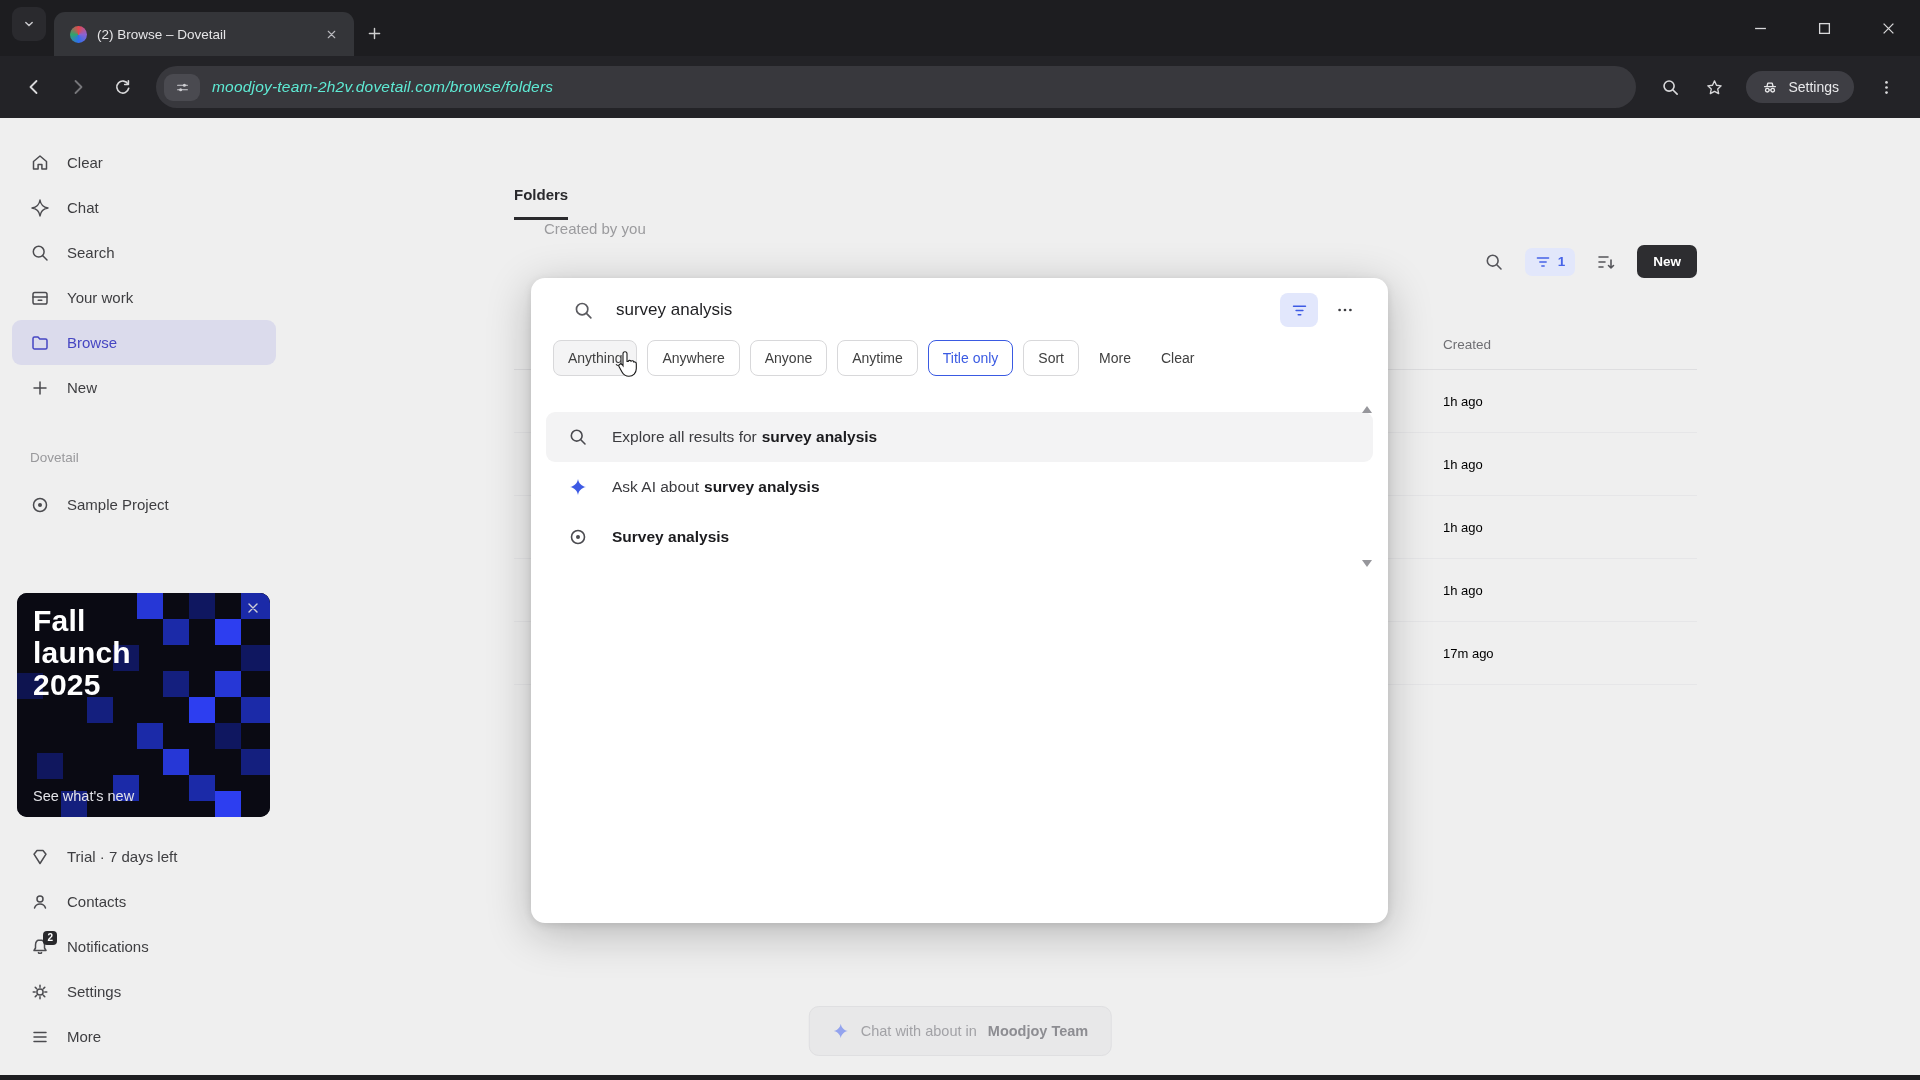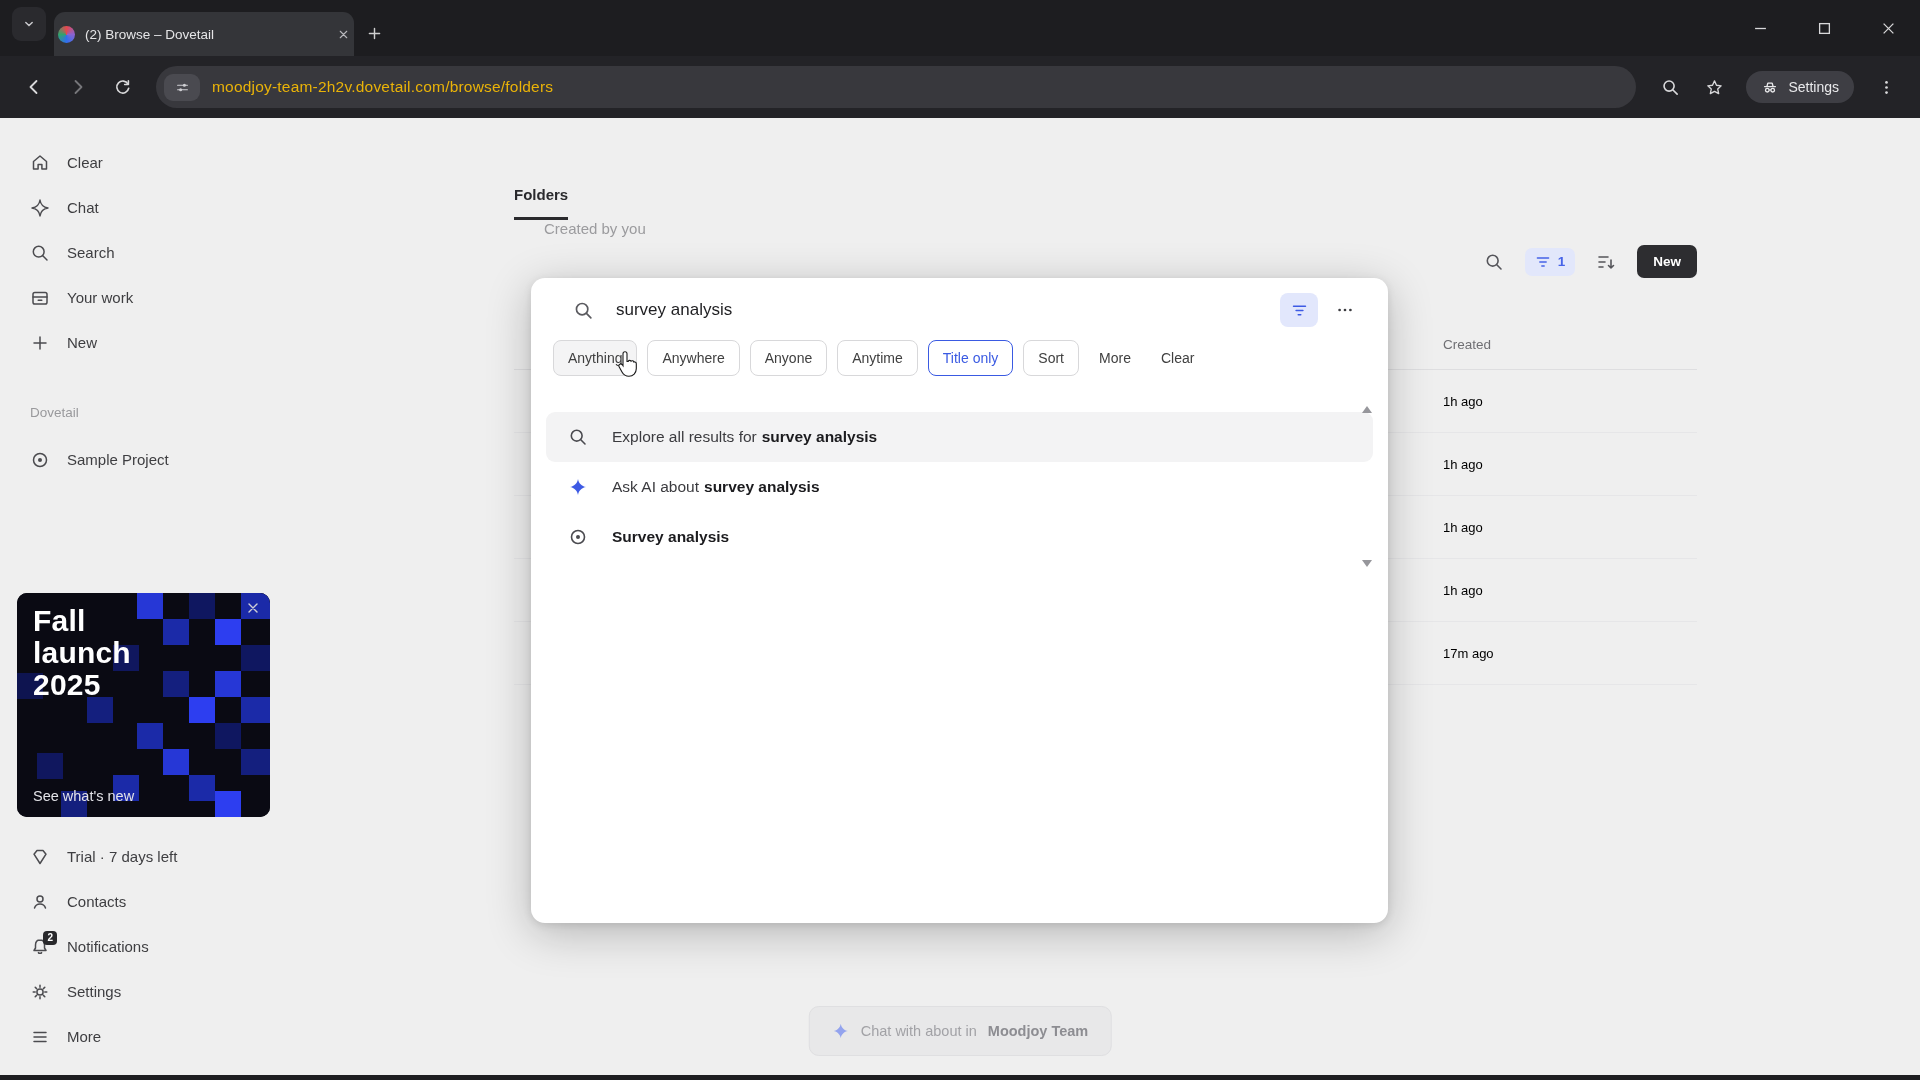--- a/index.html
+++ b/index.html
@@ -7,38 +7,38 @@
   #screen{position:relative;width:1920px;height:1080px;background:#efefef;
           font-family:"Liberation Sans",sans-serif;overflow:hidden;}
   .i{display:block}
 
   
   .tabstrip{position:absolute;top:0;left:0;right:0;height:56px;background:#1d1d20;
             display:flex;align-items:flex-end;}
   .tab-search{width:34px;height:34px;margin:0 8px 8px 12px;border-radius:9px;background:#2a2a2e;
               display:flex;align-items:center;justify-content:center;color:#c9c9cd;align-self:center;}
   .tab{width:300px;height:44px;background:#343539;border-radius:11px 11px 0 0;display:flex;
-       align-items:center;padding:0 4px;gap:10px;color:#e5e5e7;font-size:13.5px;}
+       align-items:center;padding:0 16px;gap:10px;color:#e5e5e7;font-size:13.5px;}
   .favicon{width:17px;height:17px;border-radius:50%;flex:0 0 auto;
            background:conic-gradient(#e5484d,#8a63d2,#2f6fed,#30a46c,#e5484d);}
   .tab-title{flex:1;white-space:nowrap;overflow:hidden;}
   .tab-close{color:#b9b9bd;flex:0 0 auto;}
   .newtab{color:#cfcfcf;margin:0 0 14px 12px;}
   .wincontrols{margin-left:auto;display:flex;height:100%;align-self:flex-start;}
   .winbtn{width:64px;height:56px;display:flex;align-items:center;justify-content:center;color:#d8d8da;}
 
   .toolbar{position:absolute;top:56px;left:0;right:0;height:62px;background:#232327;
            display:flex;align-items:center;padding:0 14px;gap:4px;}
   .navbtn{width:40px;height:40px;display:flex;align-items:center;justify-content:center;color:#d9d9db;}
   .navbtn.disabled{color:#76767a;}
   .urlbar{flex:1;height:42px;background:#38383d;border-radius:21px;display:flex;align-items:center;
           padding:0 16px 0 8px;gap:12px;margin:0 10px;}
   .siteinfo{width:36px;height:27px;background:#4a4a50;border-radius:9px;display:flex;
             align-items:center;justify-content:center;color:#cfcfd3;}
-  .url{color:#eab308;font-size:15.5px;letter-spacing:.2px;}
+  .url{color:#5eead4;font-size:15.5px;letter-spacing:.2px;font-style:italic;}
   .tb-icon{width:40px;height:40px;display:flex;align-items:center;justify-content:center;color:#d9d9db;}
   .incognito{display:flex;align-items:center;gap:9px;background:#3e3e44;border-radius:17px;
              padding:7px 15px;color:#e9e9eb;font-size:14px;margin:0 8px;}
 
   
   .sidebar{position:absolute;top:118px;left:0;width:288px;bottom:0;}
   .side-list{padding-top:22px;}
   .side-item{display:flex;align-items:center;gap:17px;height:45px;padding:0 18px;margin:0 12px;
              border-radius:9px;color:#3e3e41;font-size:15px;cursor:default;}
   .side-item .sicon{width:20px;height:20px;color:#4b4b4f;flex:0 0 auto;}
@@ -243,20 +243,28 @@
         <span>Search</span>
       </div>
       <div class="side-item">
         <span class="sicon">
             <svg class="i" width="20" height="20" viewBox="0 0 20 20">
               <rect x="3" y="4.5" width="14" height="11.5" rx="1.8" fill="none" stroke="currentColor" stroke-width="1.5"></rect>
               <path d="M3 9h14M8.2 12.2h3.6" fill="none" stroke="currentColor" stroke-width="1.5" stroke-linecap="round"></path>
             </svg>
           </span>
         <span>Your work</span>
+      </div>
+      <div class="side-item active">
+        <span class="sicon">
+            <svg class="i" width="20" height="20" viewBox="0 0 20 20">
+              <path d="M3 5.5C3 4.7 3.7 4 4.5 4H8l1.8 2h5.7c.8 0 1.5.7 1.5 1.5v7c0 .8-.7 1.5-1.5 1.5h-11C3.7 16 3 15.3 3 14.5z" fill="none" stroke="currentColor" stroke-width="1.5" stroke-linejoin="round"></path>
+            </svg>
+          </span>
+        <span>Browse</span>
       </div>
       <div class="side-item">
         <span class="sicon">
             <svg class="i" width="20" height="20" viewBox="0 0 20 20">
               <path d="M10 4v12M4 10h12" stroke="currentColor" stroke-width="1.5" stroke-linecap="round"></path>
             </svg>
           </span>
         <span>New</span>
       </div>
       <div class="fav-header">Dovetail</div>

